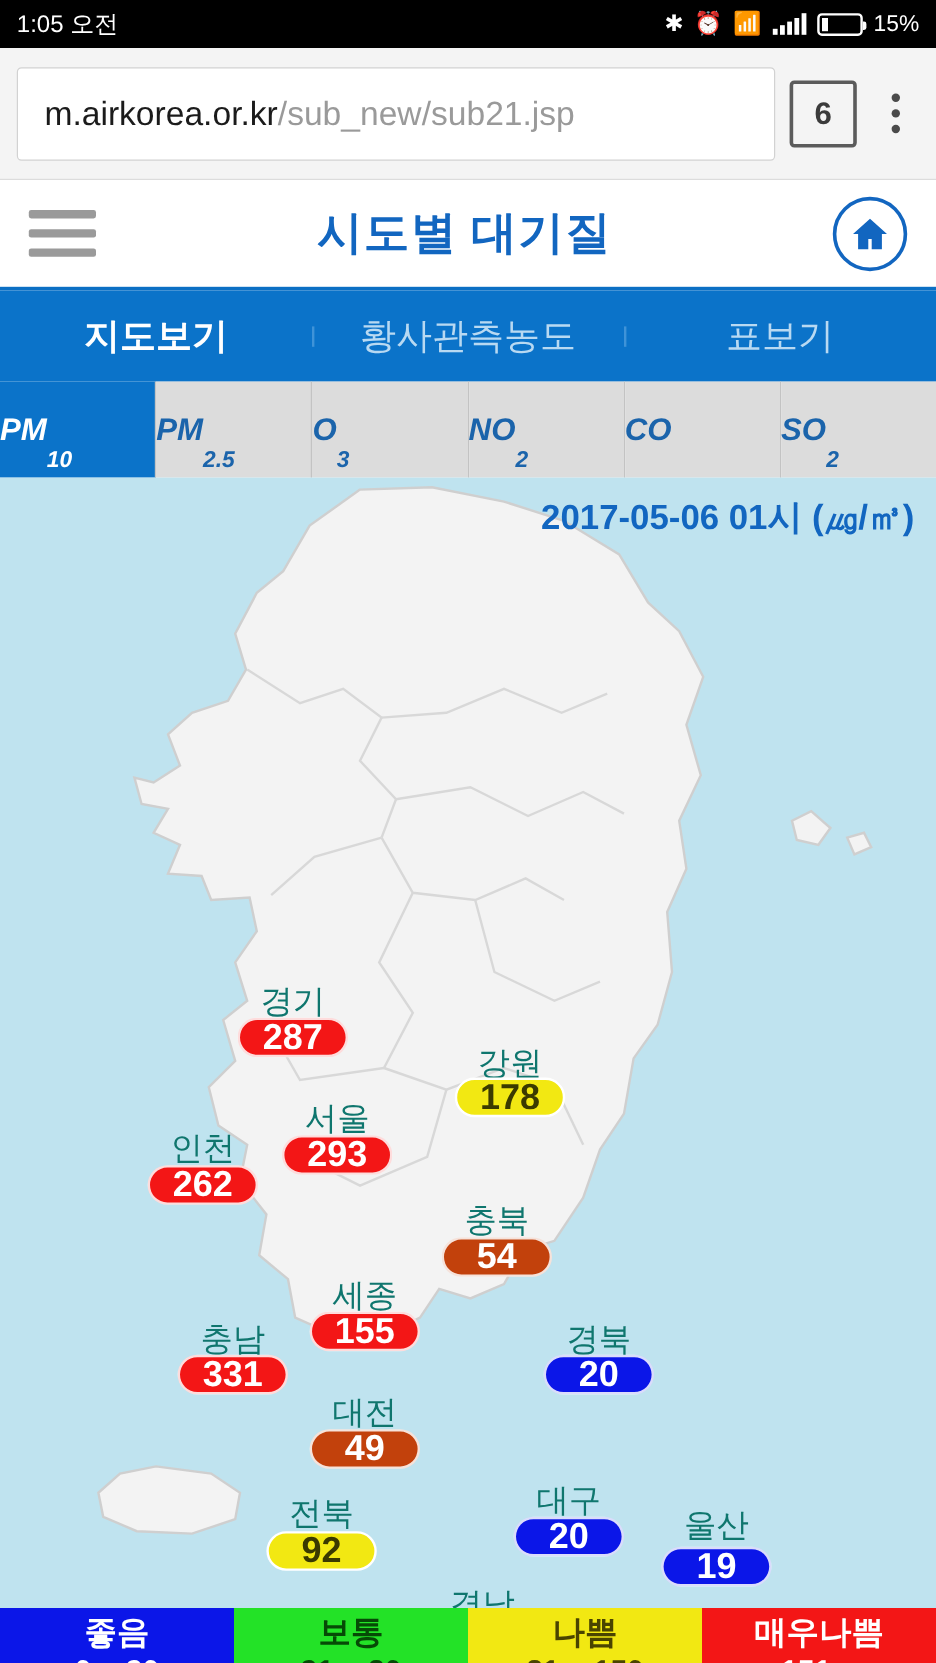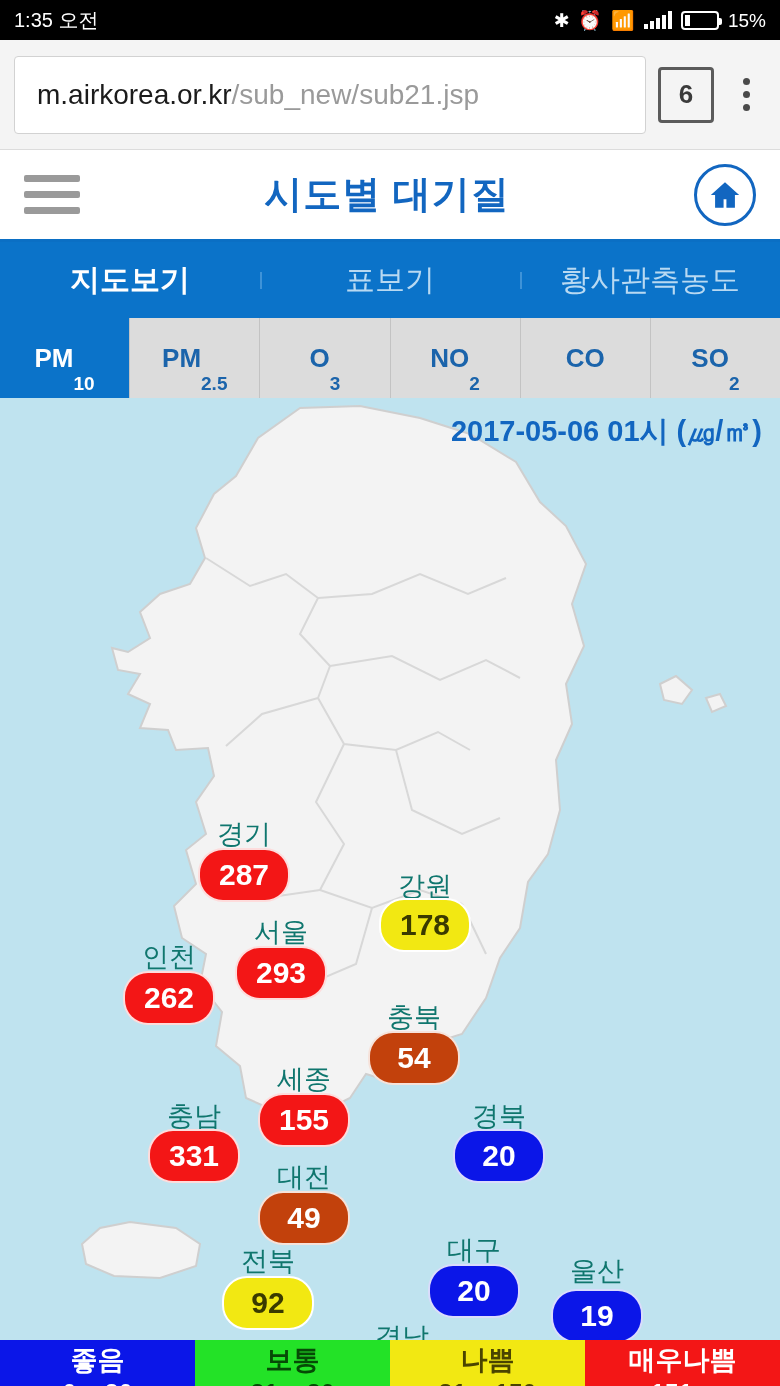--- a/index.html
+++ b/index.html
@@ -78,23 +78,23 @@
   }
   .viewtab.active { color: #ffffff; font-weight: bold; }
   .viewtab + .viewtab:before {
     content: ""; position: absolute; left: 0; top: 12px; bottom: 12px;
     width: 2px; background: #3f93d8;
   }
 
   
   .polltabs { height: 80px; display: flex; }
   .polltab {
-    flex: 1; display: flex; align-items: center; justify-content: center;
+    flex: 1; display: flex; align-items: center; justify-content: flex-start;
     font-size: 26px; font-weight: bold; color: #1b64ab;
-    background: #dcdcdc; border-right: 1px solid #c3c3c3;
+    background: #dcdcdc; border-right: 1px solid #c3c3c3; font-style: italic;
   }
   .polltab:last-child { border-right: none; }
   .polltab.active { background: #0b73c9; color: #fff; }
   .polltab sub { font-size: 19px; vertical-align: baseline; position: relative; top: 4px; margin-top: 44px; }
 
   
   .maparea {
     position: relative; height: 942px; background: #bfe3ef; overflow: hidden;
   }
   .map-date {
@@ -102,21 +102,21 @@
     font-weight: bold;
   }
   .korea { position: absolute; left: 0; top: 0; width: 780px; height: 942px; }
 
   .label {
     position: absolute; font-size: 27px; color: #0f766e; transform: translateX(-50%);
     white-space: nowrap;
   }
   .pill {
     position: absolute; transform: translate(-50%, 0);
-    min-width: 92px; height: 54px; border-radius: 25px;
+    min-width: 92px; height: 33px; border-radius: 25px;
     display: flex; align-items: center; justify-content: center;
     color: #fff; font-size: 30px; font-weight: bold;
     border: 2px solid rgba(255,255,255,.85);
     padding: 0 14px;
   }
   .pill.good { background: #0b16e8; }
   .pill.normal { background: #c2410c; color: #fff; }
   .pill.bad { background: #f2e812; color: #3a3a00; border-color: #fff; }
   .pill.verybad { background: #f31616; }
 
@@ -130,21 +130,21 @@
   .legend-item .rng { font-size: 25px; font-weight: bold; }
   .lg-good { background: #0b16e8; }
   .lg-normal { background: #23e227; color: #064a06; }
   .lg-bad { background: #f2e812; color: #4a4400; }
   .lg-verybad { background: #f31616; }
 </style>
 </head>
 <body>
 
 <div class="statusbar">
-  <div>1:35 오전</div>
+  <div>1:05 오전</div>
   <div class="status-right">
     <span class="ico">✱</span>
     <span class="ico">⏰</span>
     <span class="ico">📶</span>
     <span class="signal">
         <span></span>
         <span></span>
         <span></span>
         <span></span>
         <span></span>
@@ -178,22 +178,22 @@
   <div class="page-title">시도별 대기질</div>
   <div class="home-btn">
     <svg viewBox="0 0 24 24">
         <path d="M12 3 2 12h3v9h6v-6h2v6h6v-9h3z" fill="#1266c0"></path>
       </svg>
   </div>
 </div>
 
 <div class="viewtabs">
   <div class="viewtab active">지도보기</div>
+  <div class="viewtab">황사관측농도</div>
   <div class="viewtab">표보기</div>
-  <div class="viewtab">황사관측농도</div>
 </div>
 
 <div class="polltabs">
   <div class="polltab active">
       <span>PM</span>
       <sub>10</sub>
     </div>
   <div class="polltab">
       <span>PM</span>
       <sub>2.5</sub>

